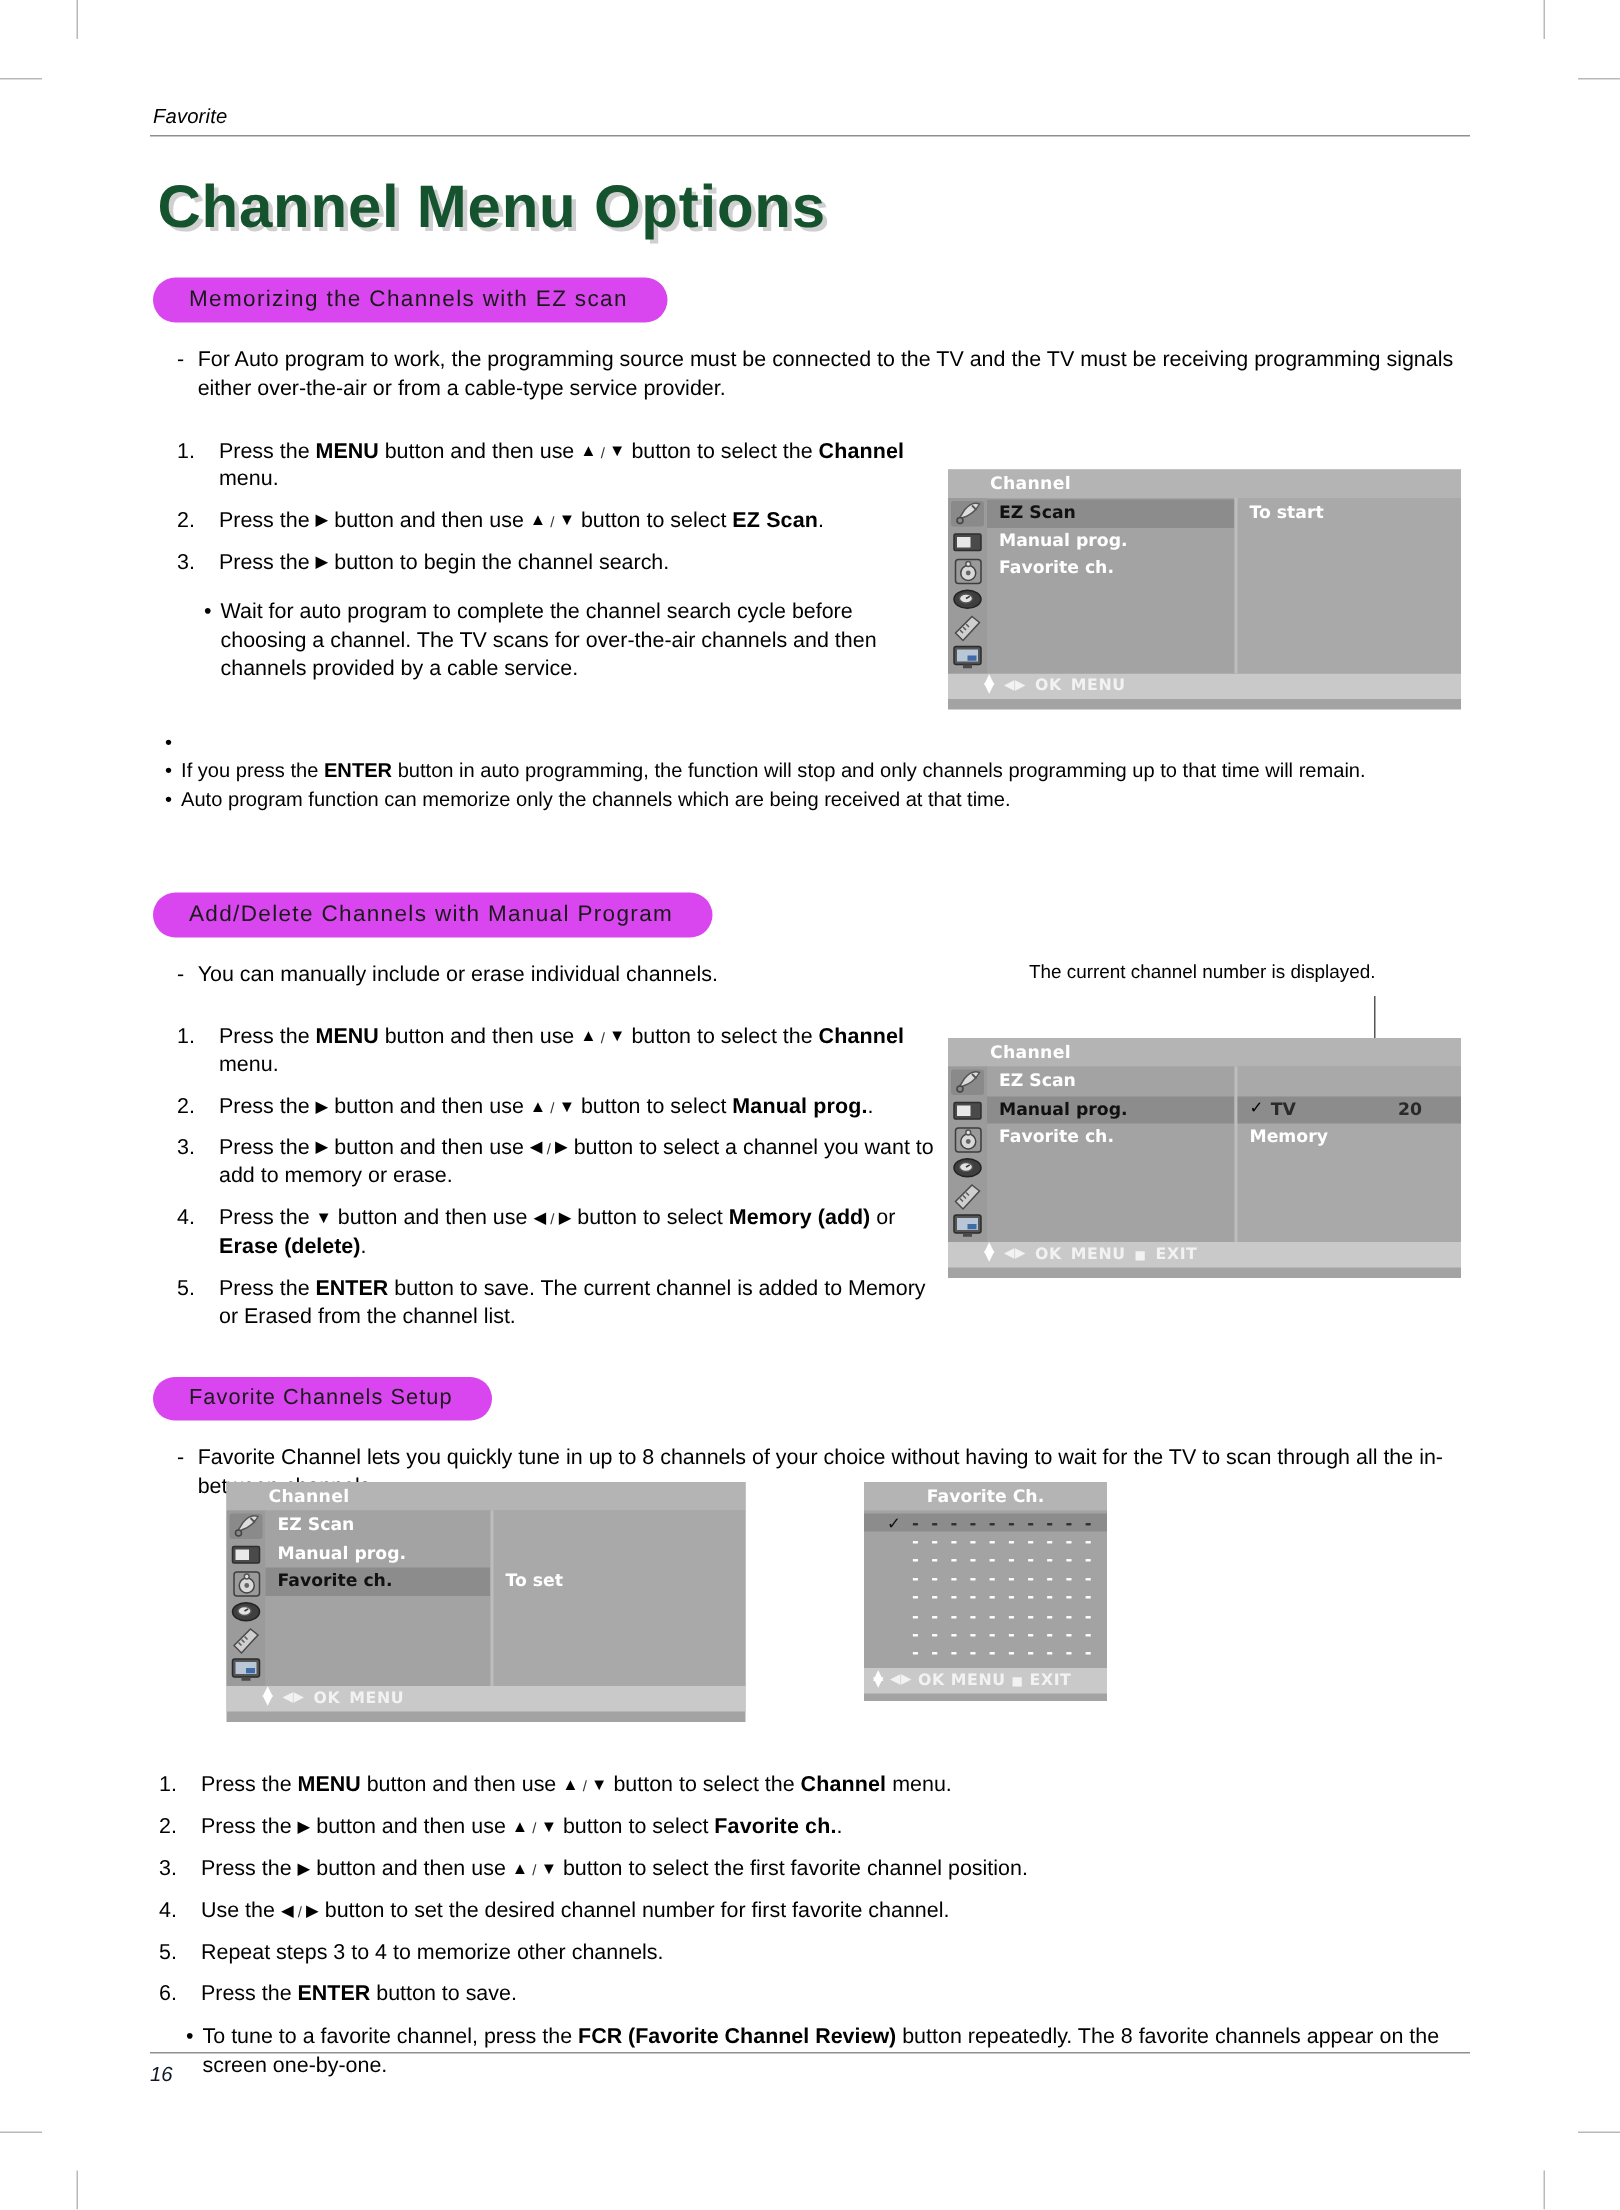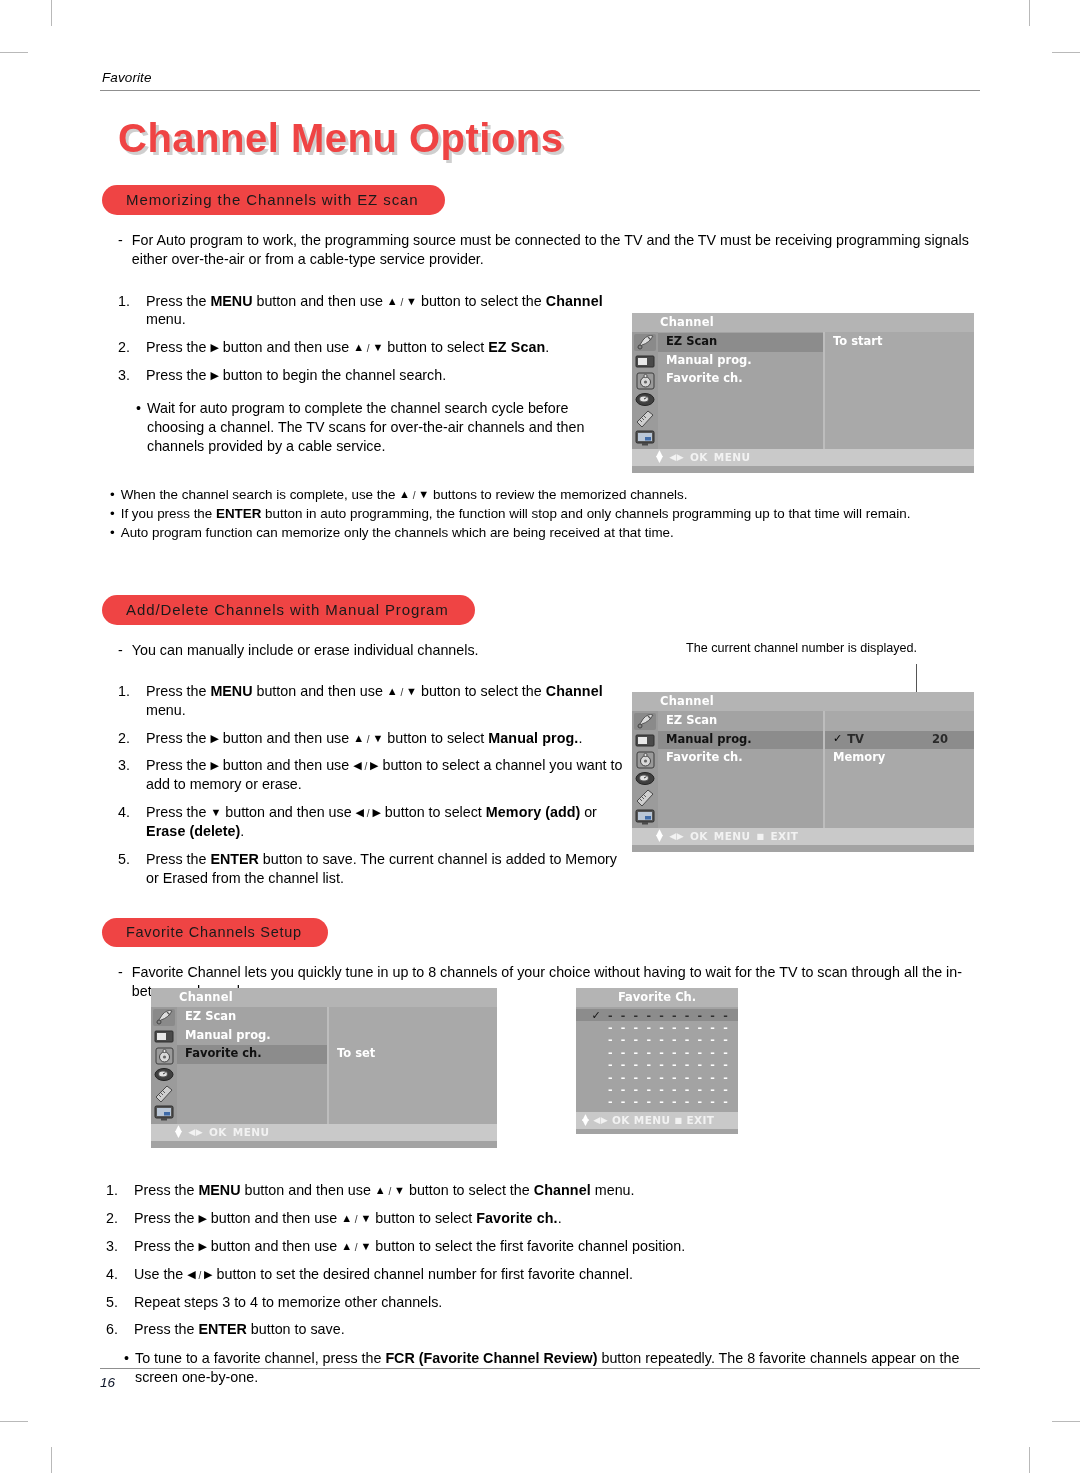--- a/index.html
+++ b/index.html
@@ -41,29 +41,29 @@
     height: 1px;
     background: #8f8f8f;
     width: 880px;
     margin-bottom: 26px;
   }
 
   .page-title {
     font-size: 40px;
     font-weight: bold;
     letter-spacing: .5px;
-    color: #ef4444;
+    color: #14532d;
     text-shadow: 3px 3px 0 #cfcfcf;
-    margin: 0 0 26px 18px;
+    margin: 0 0 26px 5px;
     line-height: 1.05;
   }
 
   .pill {
     display: inline-block;
-    background: #ef4444;
+    background: #d946ef;
     border-radius: 18px;
     padding: 6px 26px 7px 24px;
     font-size: 15px;
     letter-spacing: .9px;
     color: #1a1a1a;
     margin: 0 0 12px 2px;
   }
   .pill.small { font-size: 14.5px; letter-spacing: .7px; }
   .dash-para {
     display: flex;
@@ -320,21 +320,20 @@
       <span class="bul">•</span>
       <span>Wait for auto program to complete the channel search cycle before choosing a channel. The TV scans for over-the-air channels and then channels provided by a cable service.</span>
     </li>
   </ul>
 
   
   <div style="margin:30px 0 0 10px; width:870px;">
     <ul class="bullets notes">
       <li>
         <span class="bul">•</span>
-        <span><span>When the channel search is complete, use the </span><span class="arrow">▲</span><span class="slash"> / </span><span class="arrow">▼</span><span> buttons to review the memorized channels.</span></span>
       </li>
       <li>
         <span class="bul">•</span>
         <span><span>If you press the </span><span class="b">ENTER</span><span> button in auto programming, the function will stop and only channels programming up to that time will remain.</span></span>
       </li>
       <li>
         <span class="bul">•</span>
         <span>Auto program function can memorize only the channels which are being received at that time.</span>
       </li>
     </ul>

